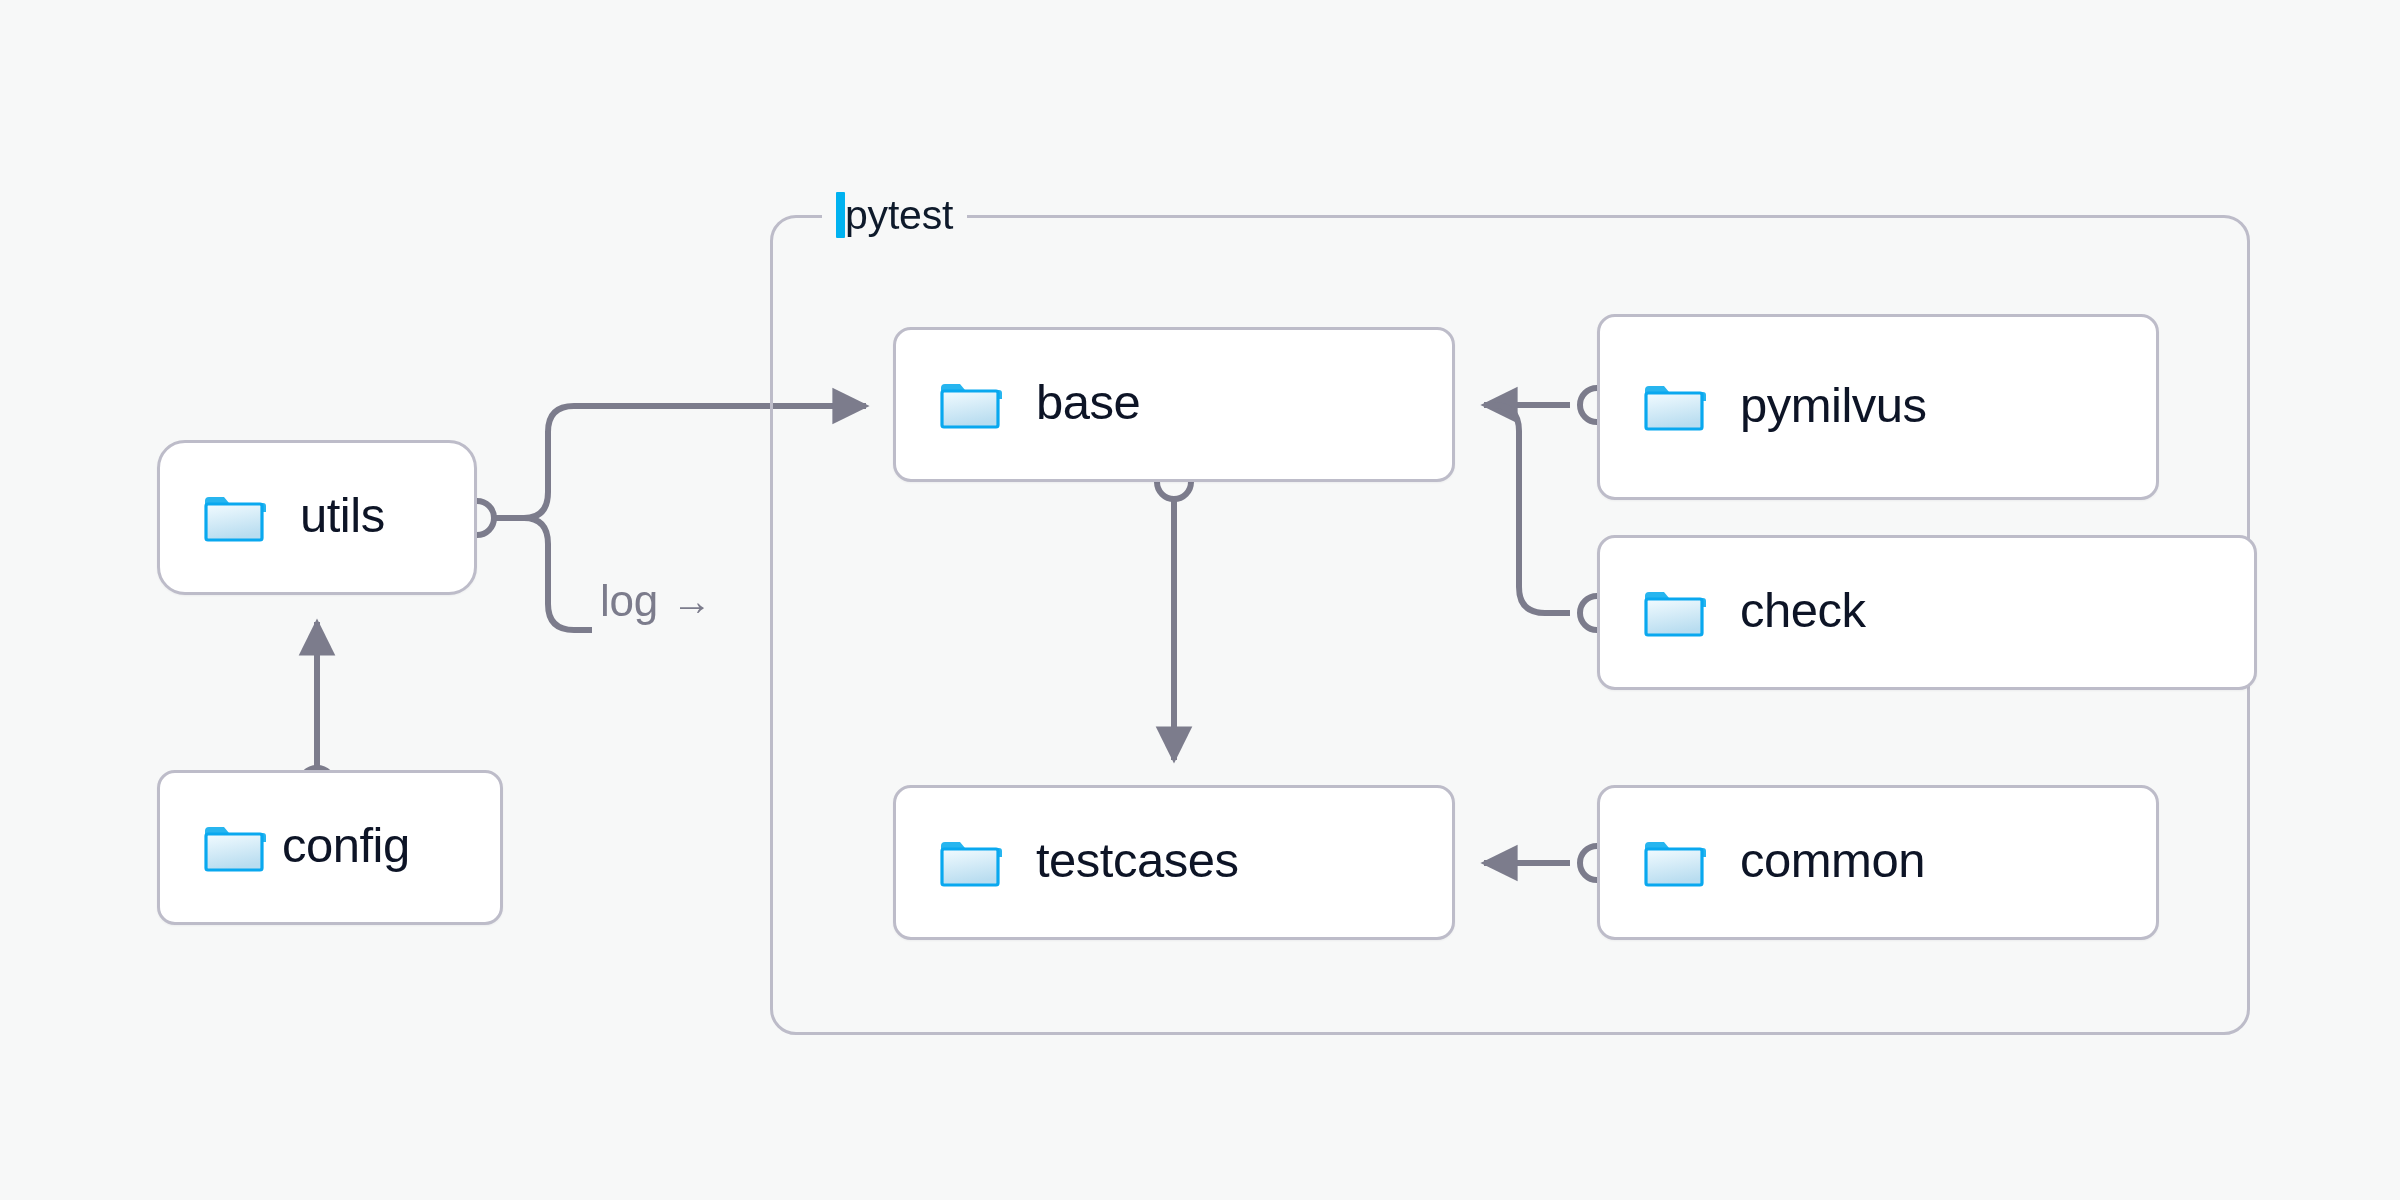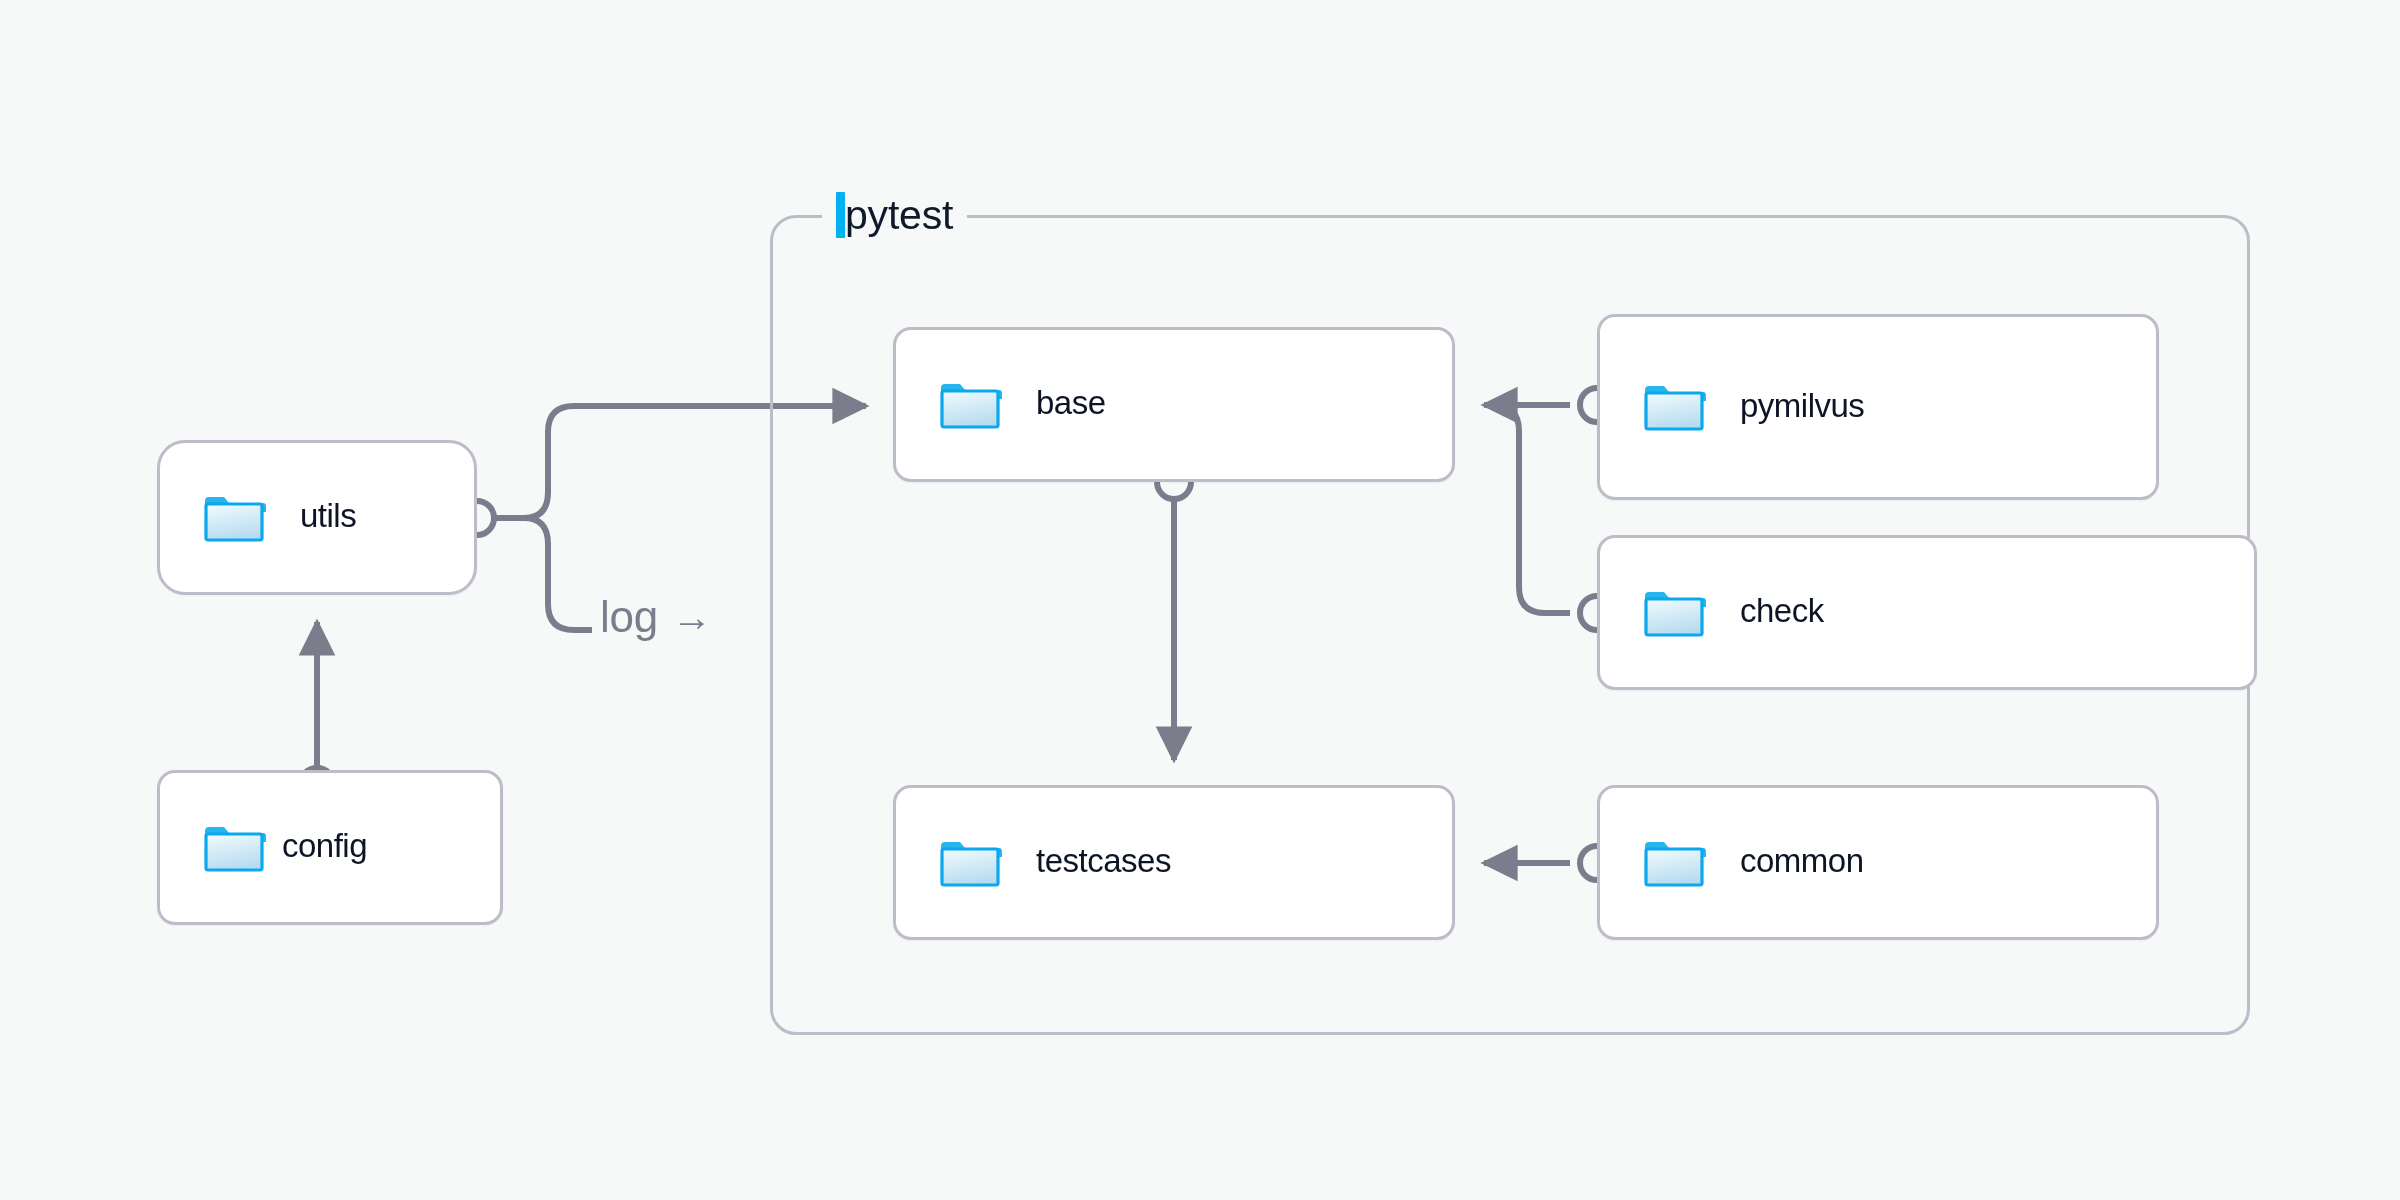--- a/index.html
+++ b/index.html
@@ -64,21 +64,21 @@
     background: #ffffff;
     border: 3px solid #bdbcc9;
     border-radius: 18px;
     display: flex;
     align-items: center;
     gap: 34px;
     padding-left: 42px;
     box-shadow: 0 1px 2px rgba(30,35,60,0.05);
   }
   .node .label {
-    font-size: 33px;
+    font-size: 49px;
     color: #0d1426;
     letter-spacing: -0.5px;
     line-height: 1;
     padding-bottom: 4px;
   }
   .folder-icon {
     flex: 0 0 auto;
     width: 64px;
     height: 56px;
     display: block;
@@ -139,21 +139,21 @@
       <circle cx="1597" cy="863" r="17"></circle>
     </g>
   </svg>
 
   <div class="group" id="group-pytest" style="left: 770px; top: 215px; width: 1480px; height: 820px;"></div>
   <div class="group-label" id="group-pytest-label" style="left: 822px; top: 187px;">
     <span class="bar"></span>
     <span class="gtext">pytest</span>
   </div>
 
-  <div class="edge-label" id="edge-label-log" style="left: 600px; top: 592px;">
+  <div class="edge-label" id="edge-label-log" style="left: 600px; top: 576px;">
     <span>log</span>
     <span class="arrow-glyph">→</span>
   </div>
 
   <div id="node-layer">
       <div class="node" id="node-utils" style="left: 157px; top: 440px; width: 320px; height: 155px; border-radius: 28px;">
         <svg class="folder-icon" viewBox="0 0 64 56">
     <defs>
       <linearGradient id="fgrad" x1="0" y1="0" x2="0.25" y2="1">
         <stop offset="0%" stop-color="#f2fbff"></stop>

